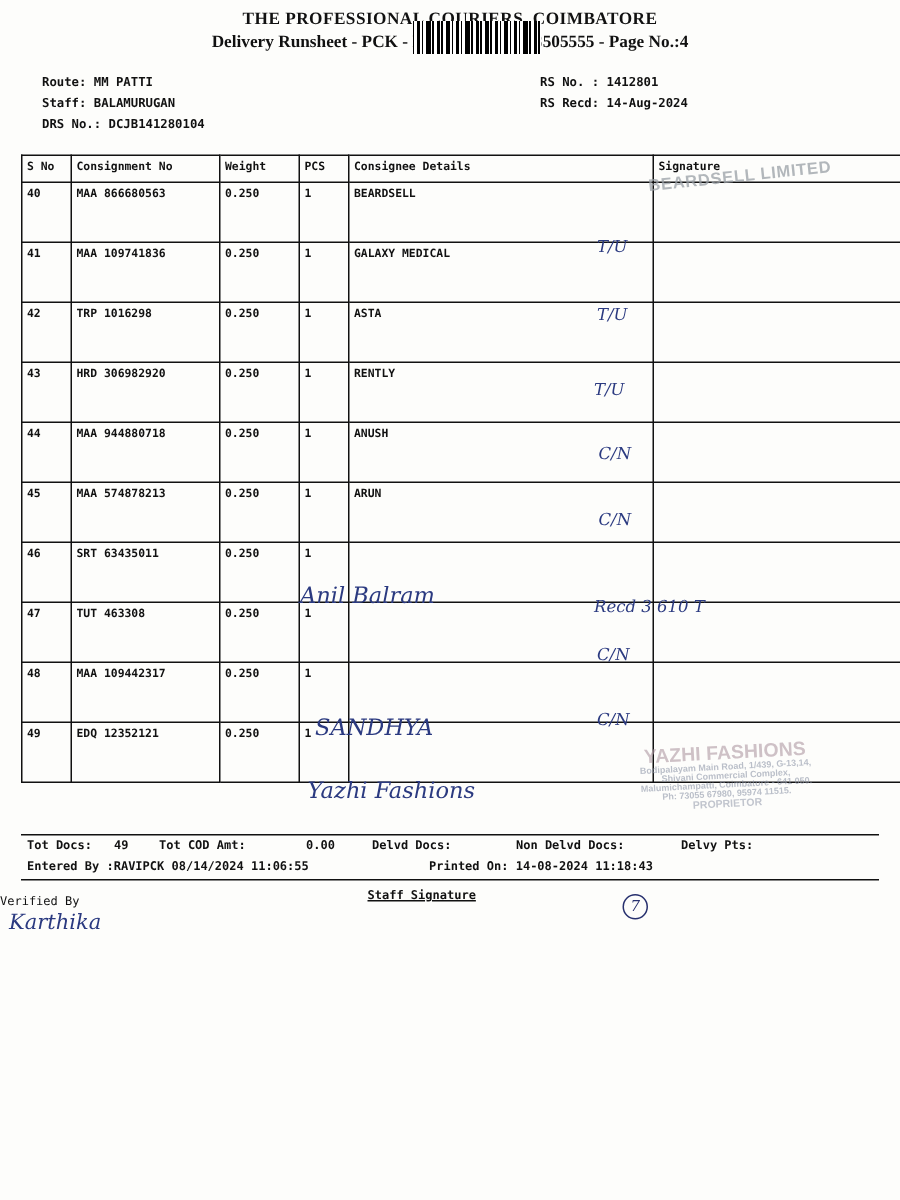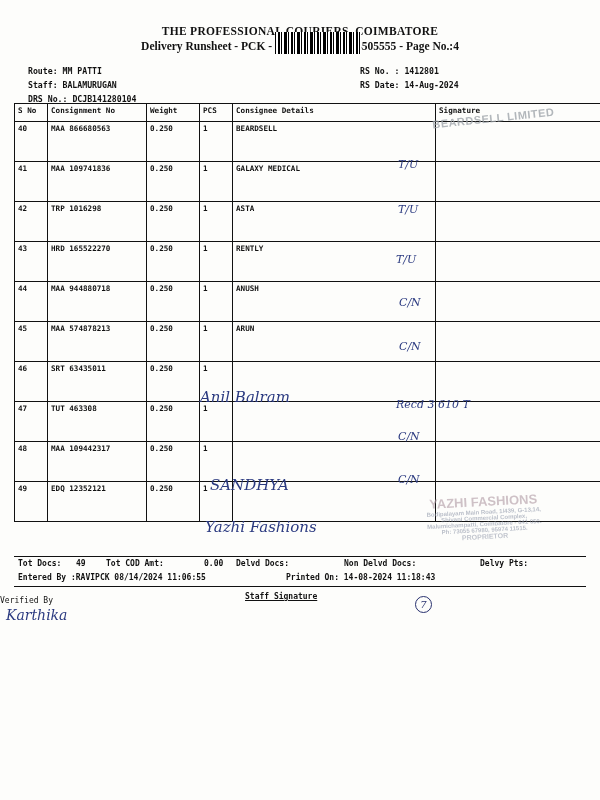--- a/index.html
+++ b/index.html
@@ -21,21 +21,21 @@
     width: 600px;
     height: 800px;
     background: #fdfdfb;
   }
   
   .hdr-title {
     text-align: center;
     font-weight: bold;
     font-size: 11.5px;
     letter-spacing: .3px;
-    margin-top: 25px;
+    margin-top: 7px;
     font-family: "Liberation Serif", serif;
   }
   .hdr-sub-row {
     display: flex;
     align-items: center;
     justify-content: center;
     gap: 8px;
     margin-top: 3px;
   }
   .hdr-sub {
@@ -224,21 +224,21 @@
         <span>DRS No.:</span>
         <span>DCJB141280104</span>
       </div>
     </div>
     <div class="meta-right">
       <div>
         <span>RS No.  :</span>
         <span>1412801</span>
       </div>
       <div>
-        <span>RS Date:</span>
+        <span>RS Recd:</span>
         <span>14-Aug-2024</span>
       </div>
     </div>
   </div>
 
   <table class="runsheet">
     <thead>
       <tr>
         <th class="c-sno">S No</th>
         <th class="c-cn">Consignment No</th>
@@ -268,21 +268,21 @@
       <tr>
         <td>42</td>
         <td>TRP 1016298</td>
         <td>0.250</td>
         <td>1</td>
         <td>ASTA</td>
         <td></td>
       </tr>
       <tr>
         <td>43</td>
-        <td>HRD 165522270</td>
+        <td>HRD 306982920</td>
         <td>0.250</td>
         <td>1</td>
         <td>RENTLY</td>
         <td></td>
       </tr>
       <tr>
         <td>44</td>
         <td>MAA 944880718</td>
         <td>0.250</td>
         <td>1</td>
@@ -361,23 +361,23 @@
     <div style="font-size:7px; color:#9aa0b0;">PROPRIETOR</div>
   </div>
 
   <div class="footer">
     <div class="rule"></div>
     <div class="f-row" style="height:14px; line-height:14px;">
       <span class="f-cell" style="left:4px;">Tot Docs:</span>
       <span class="f-cell" style="left:62px;">49</span>
       <span class="f-cell" style="left:92px;">Tot COD Amt:</span>
       <span class="f-cell" style="left:190px;">0.00</span>
-      <span class="f-cell" style="left:222px;">Delvd Docs:</span>
+      <span class="f-cell" style="left:234px;">Delvd Docs:</span>
       <span class="f-cell" style="left:330px;">Non Delvd Docs:</span>
-      <span class="f-cell" style="left:466px;">Delvy Pts:</span>
+      <span class="f-cell" style="left:440px;">Delvy Pts:</span>
     </div>
     <div class="f-row" style="height:14px; line-height:14px;">
       <span class="f-cell" style="left:4px;">Entered By :RAVIPCK 08/14/2024 11:06:55</span>
       <span class="f-cell" style="left:272px;text-align:center;">Printed On: 14-08-2024 11:18:43</span>
     </div>
     <div class="rule bottom"></div>
   </div>
 
   <div class="verified">Verified By</div>
   <div class="hw mid" style="left:6px; top:607px; font-size:14px;">Karthika</div>

